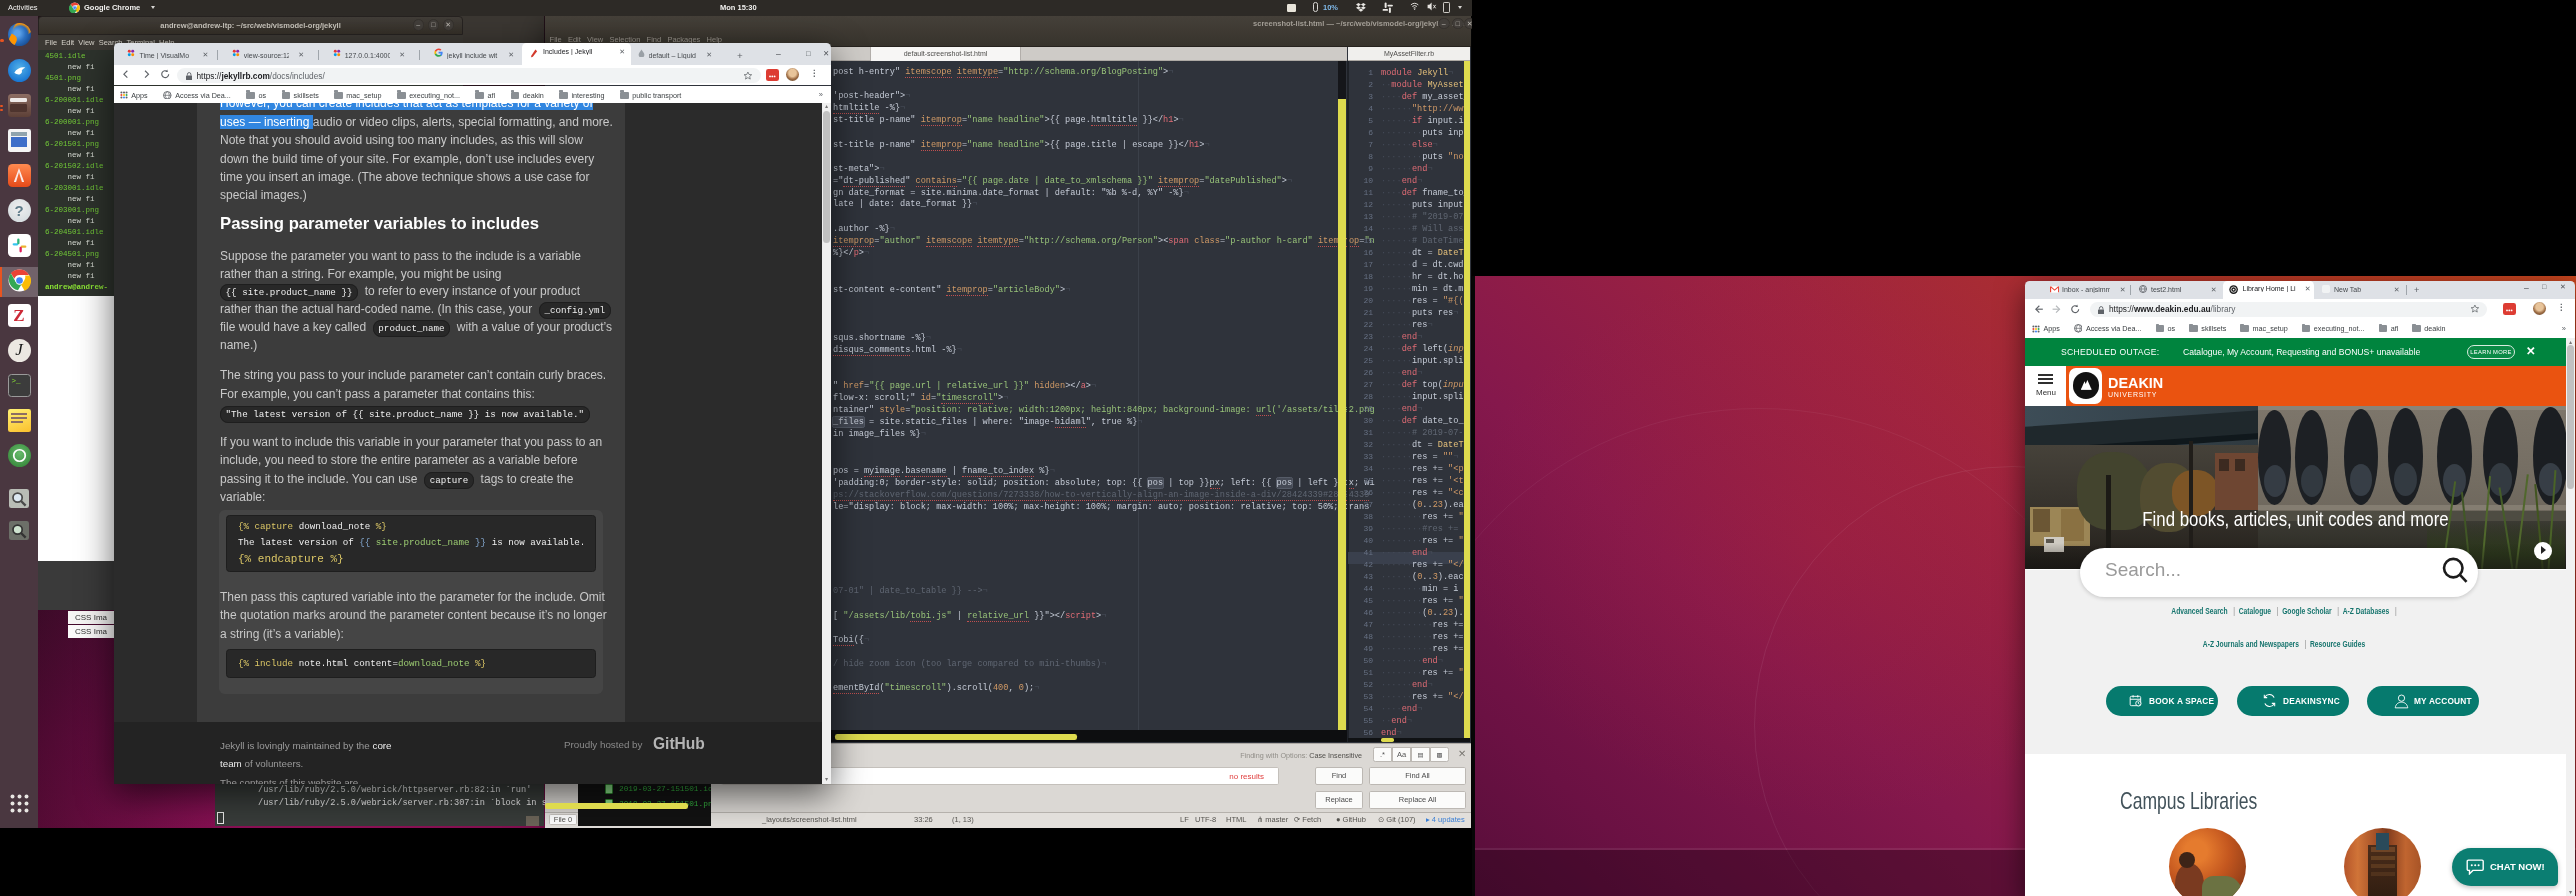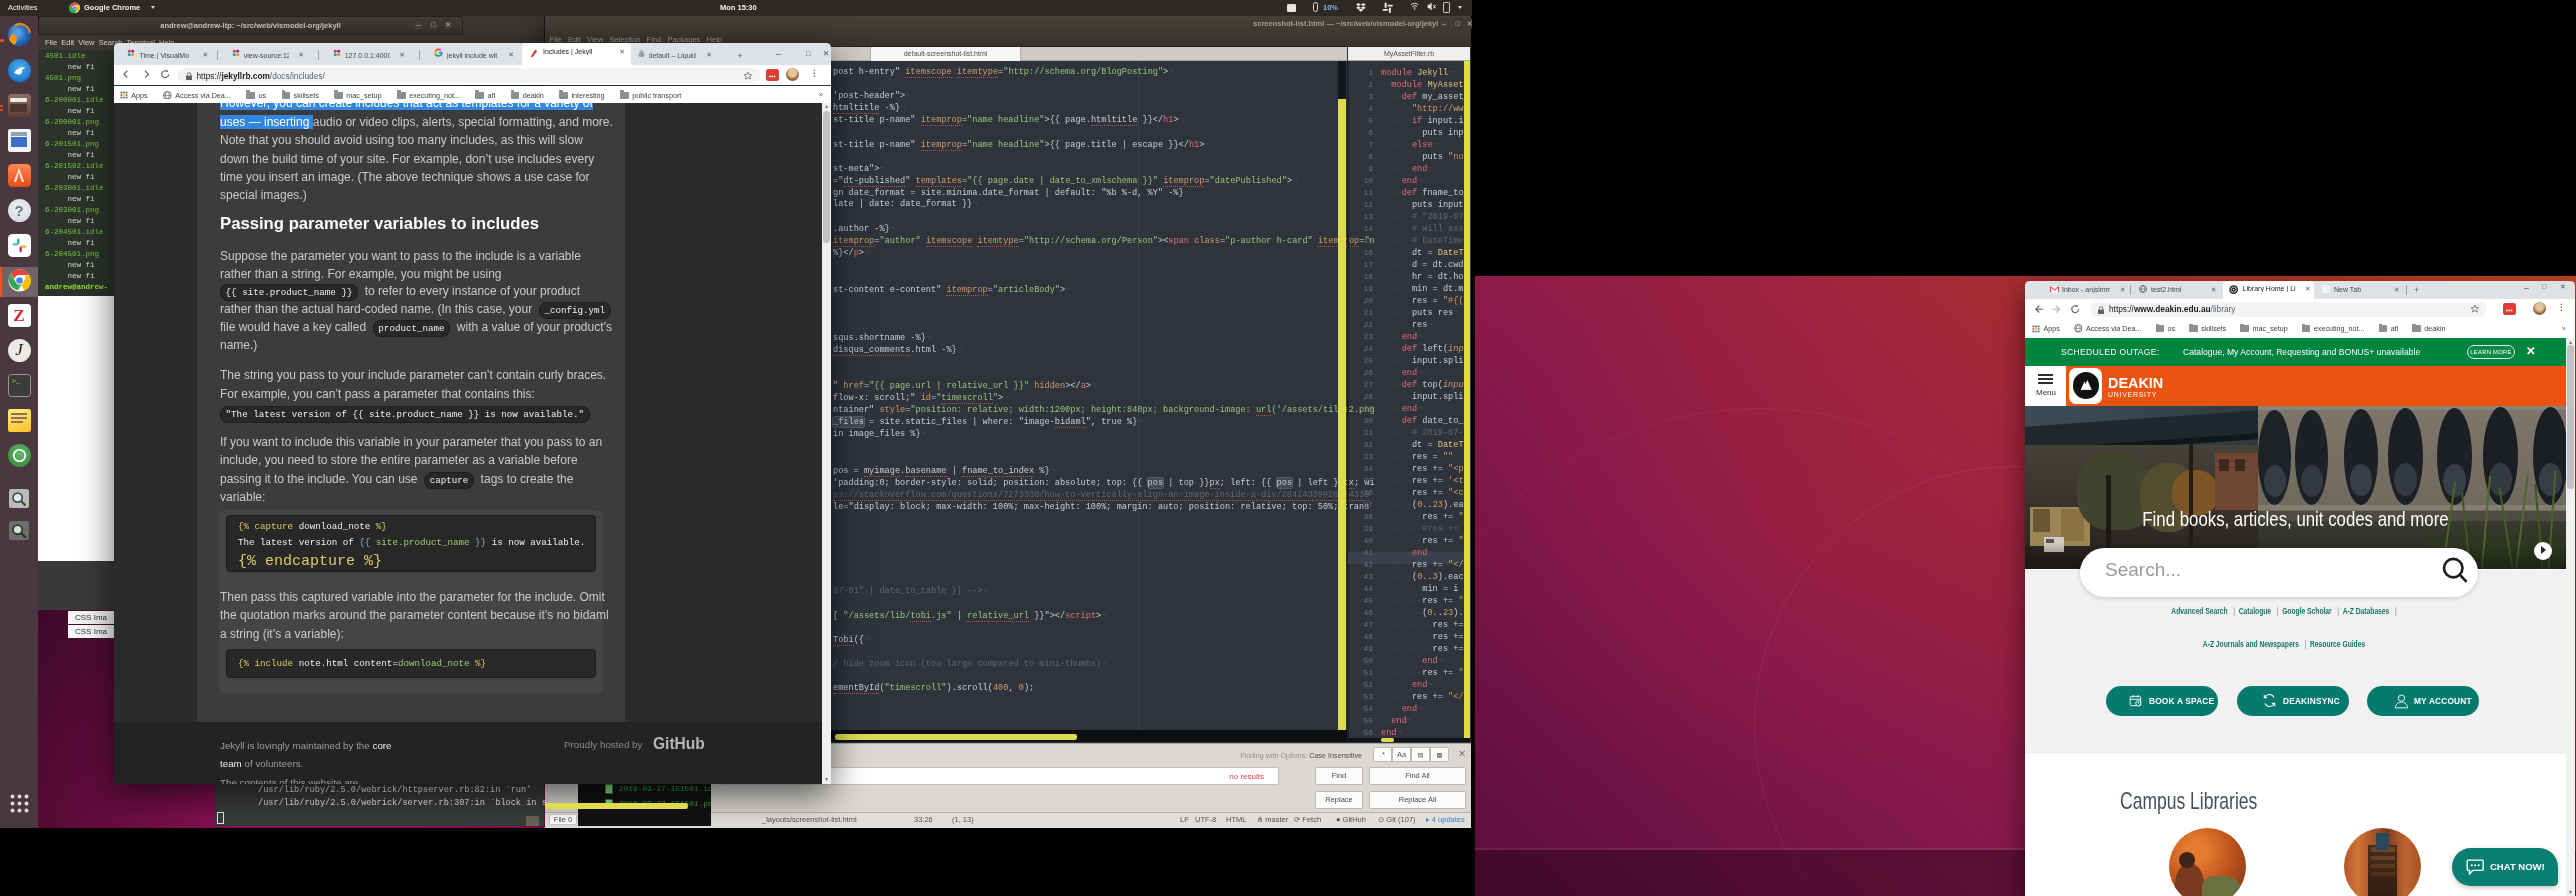--- a/index.html
+++ b/index.html
@@ -107,21 +107,21 @@
 
       <div class="abs" style="left:593px;top:0;width:0.6px;height:681px;background:#3b4049;"></div>
 
       <div id="lcode" class="mono abs" style="left:288px;top:0;width:506px;height:681px;font-size:8.6px;color:#c6ccd7;">
         <div class="cl" style="top:5.8px;">post h-entry" <span class="a usq">itemscope</span> <span class="a usq">itemtype</span>=<span class="s">"http://schema.org/BlogPosting"</span>&gt;<span class="e">¬</span></div>
         <div class="cl" style="top:29px;">'post-header"&gt;<span class="e">¬</span></div>
         <div class="cl" style="top:41px;"><span class="usq">htmltitle</span> -%}<span class="e">¬</span></div>
         <div class="cl" style="top:53px;">st-title p-name" <span class="a usq">itemprop</span>=<span class="s">"name headline"</span>&gt;{{ page.<span class="usq">htmltitle</span> }}&lt;/<span class="k">h1</span>&gt;<span class="e">¬</span></div>
         <div class="cl" style="top:78px;">st-title p-name" <span class="a usq">itemprop</span>=<span class="s">"name headline"</span>&gt;{{ page.title | escape }}&lt;/<span class="k">h1</span>&gt;<span class="e">¬</span></div>
         <div class="cl" style="top:102px;">st-meta"&gt;<span class="e">¬</span></div>
-        <div class="cl" style="top:114px;">="<span class="usq">dt-published</span>" <span class="a usq">templates</span>=<span class="s">"{{ page.date | date_to_xmlschema }}"</span> <span class="a usq">itemprop</span>=<span class="s">"datePublished"</span>&gt;<span class="e">¬</span></div>
+        <div class="cl" style="top:114px;">="<span class="usq">dt-published</span>" <span class="a usq">contains</span>=<span class="s">"{{ page.date | date_to_xmlschema }}"</span> <span class="a usq">itemprop</span>=<span class="s">"datePublished"</span>&gt;<span class="e">¬</span></div>
         <div class="cl" style="top:126px;">gn date_format = site.minima.date_format | default: "%b %-d, %Y" -%}<span class="e">¬</span></div>
         <div class="cl" style="top:137px;">late | date: date_format }}<span class="e">¬</span></div>
         <div class="cl" style="top:162px;">.author -%}<span class="e">¬</span></div>
         <div class="cl" style="top:174px;"><span class="a usq">itemprop</span>=<span class="s">"author"</span> <span class="a usq">itemscope</span> <span class="a usq">itemtype</span>=<span class="s">"http://schema.org/Person"</span>&gt;&lt;<span class="k">span</span> <span class="a">class</span>=<span class="s">"p-author h-card"</span> <span class="a usq">itemprop</span>=<span class="s">"n</span></div>
         <div class="cl" style="top:186px;">%}&lt;/<span class="k">p</span>&gt;<span class="e">¬</span></div>
         <div class="cl" style="top:223px;">st-content e-content" <span class="a usq">itemprop</span>=<span class="s">"articleBody"</span>&gt;<span class="e">¬</span></div>
         <div class="cl" style="top:271px;">squs.shortname -%}<span class="e">¬</span></div>
         <div class="cl" style="top:283px;"><span class="usq">disqus_comments</span>.html -%}<span class="e">¬</span></div>
         <div class="cl" style="top:319px;">" <span class="a">href</span>=<span class="s">"{{ page.url | relative_url }}"</span> <span class="a">hidden</span>&gt;&lt;/<span class="k">a</span>&gt;<span class="e">¬</span></div>
         <div class="cl" style="top:331px;">flow-x: scroll;" <span class="a">id</span>=<span class="s">"<span class="usq">timescroll</span>"</span>&gt;<span class="e">¬</span></div>
@@ -441,21 +441,21 @@
     </div>
 
     <div class="abs" style="left:0;top:60px;width:717px;height:681px;background:#2b2b2b;overflow:hidden;">
       <div class="abs" style="left:83px;top:0;width:428px;height:662px;background:#3c3c3c;"></div>
 
       <div class="abs" style="left:105px;top:407px;width:384px;height:184px;background:#454545;border-radius:5.8px;"></div>
       <div class="abs" style="left:112px;top:412px;width:370px;height:57px;background:#282828;border:0.6px solid #1e1e1e;border-radius:3.5px;"></div>
       <div class="abs" style="left:112px;top:546px;width:370px;height:29px;background:#282828;border:0.6px solid #1e1e1e;border-radius:3.5px;"></div>
       <div class="mono abs" style="left:124px;top:418px;font-size:9.2px;color:#efefef;white-space:pre;"><span class="jy">{% capture</span> download_note <span class="jy">%}</span></div>
       <div class="mono abs" style="left:124px;top:434px;font-size:9.2px;color:#efefef;white-space:pre;">The latest version of <span class="jb">{{</span> <span class="jg">site.product_name</span> <span class="jb">}}</span> is now available.</div>
-      <div class="mono abs" style="left:124px;top:450px;font-size:15px;color:#efefef;white-space:pre;text-align:center;"><span class="jy">{% endcapture %}</span></div>
+      <div class="mono abs" style="left:124px;top:450px;font-size:11px;color:#efefef;white-space:pre;text-align:center;"><span class="jy">{% endcapture %}</span></div>
       <div class="mono abs" style="left:124px;top:555px;font-size:9.2px;color:#efefef;white-space:pre;"><span class="jy">{% include</span> note.html content=<span class="jg">download_note</span> <span class="jy">%}</span></div>
       <div id="jtext" class="abs" style="left:106px;top:0;width:414px;font-size:12px;line-height:18.4px;color:#c9c9c9;">
         <div class="abs" style="top:-8.6px;white-space:nowrap;"><span style="background:#3186e0;color:#fff;">However, you can create includes that act as templates for a variety of</span></div>
         <div class="abs" style="top:9.8px;white-space:nowrap;"><span style="background:#3186e0;color:#fff;">uses — inserting </span>audio or video clips, alerts, special formatting, and more.</div>
         <div class="abs" style="top:28px;white-space:nowrap;">Note that you should avoid using too many includes, as this will slow</div>
         <div class="abs" style="top:47px;white-space:nowrap;">down the build time of your site. For example, don’t use includes every</div>
         <div class="abs" style="top:65px;white-space:nowrap;">time you insert an image. (The above technique shows a use case for</div>
         <div class="abs" style="top:83px;white-space:nowrap;">special images.)</div>
         <div class="abs" style="top:112px;font-size:16.7px;font-weight:bold;color:#fefefe;white-space:nowrap;">Passing parameter variables to includes</div>
         <div class="abs" style="top:144px;white-space:nowrap;">Suppose the parameter you want to pass to the include is a variable</div>
@@ -465,21 +465,21 @@
         <div class="abs" style="top:215px;white-space:nowrap;">file would have a key called &nbsp;<span class="jchip">product_name</span>&nbsp; with a value of your product’s</div>
         <div class="abs" style="top:233px;white-space:nowrap;">name.)</div>
         <div class="abs" style="top:263px;white-space:nowrap;">The string you pass to your include parameter can’t contain curly braces.</div>
         <div class="abs" style="top:282px;white-space:nowrap;">For example, you can’t pass a parameter that contains this:</div>
         <div class="abs" style="top:301px;white-space:nowrap;"><span class="jchip">"The latest version of {{ site.product_name }} is now available."</span></div>
         <div class="abs" style="top:330px;white-space:nowrap;">If you want to include this variable in your parameter that you pass to an</div>
         <div class="abs" style="top:348px;white-space:nowrap;">include, you need to store the entire parameter as a variable before</div>
         <div class="abs" style="top:367px;white-space:nowrap;">passing it to the include. You can use &nbsp;<span class="jchip">capture</span>&nbsp; tags to create the</div>
         <div class="abs" style="top:385px;white-space:nowrap;">variable:</div>
         <div class="abs" style="top:485px;white-space:nowrap;">Then pass this captured variable into the parameter for the include. Omit</div>
-        <div class="abs" style="top:503px;white-space:nowrap;">the quotation marks around the parameter content because it’s no bidaml</div>
+        <div class="abs" style="top:503px;white-space:nowrap;">the quotation marks around the parameter content because it’s no longer</div>
         <div class="abs" style="top:522px;white-space:nowrap;">a string (it’s a variable):</div>
       </div>
 
       <div class="abs" style="left:0;top:662px;width:708px;height:18.4px;background:#232323;"></div>
       <div class="abs" style="left:0;top:619px;width:708px;height:62px;background:#232323;">
         <div class="abs" style="left:106px;top:15px;font-size:9.8px;color:#9a9a9a;line-height:18px;">Jekyll is lovingly maintained by the <span style="color:#ededed;">core<br>team</span> of volunteers.</div>
         <div class="abs" style="left:106px;top:55px;font-size:9.8px;color:#9a9a9a;">The contents of this website are</div>
         <div class="abs" style="left:450px;top:17px;font-size:9.8px;color:#8a8a8a;">Proudly hosted by</div>
         <div class="abs" style="left:539px;top:10.4px;">
           <svg width="75" height="22" viewBox="0 0 130 38">

